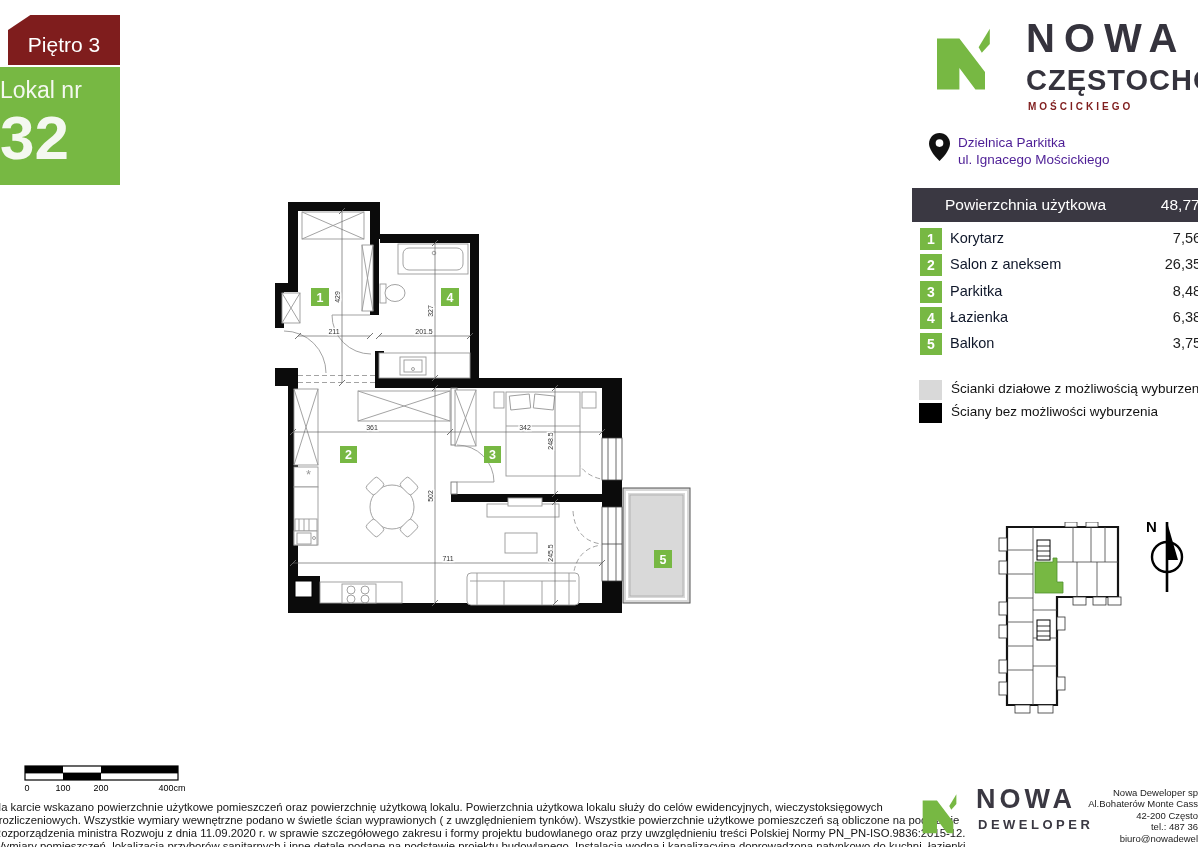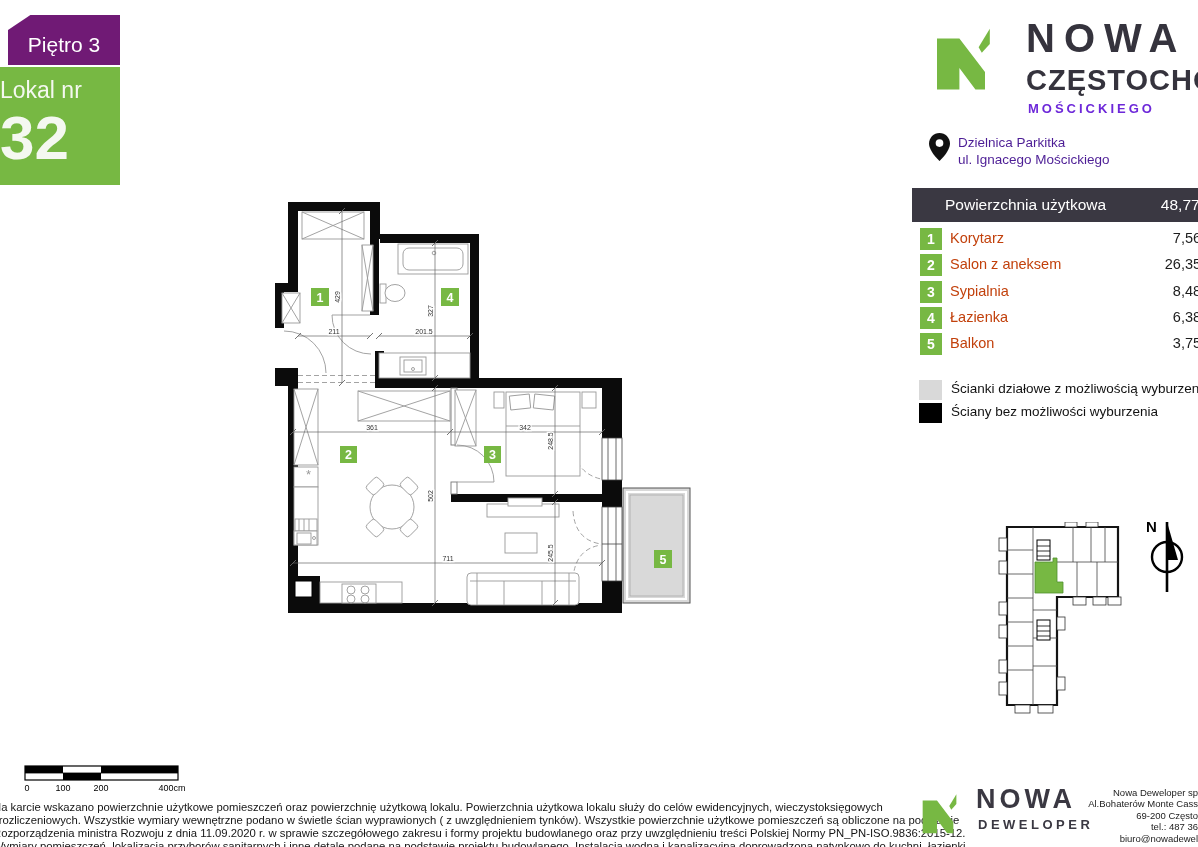--- a/index.html
+++ b/index.html
@@ -1,40 +1,40 @@
 <!DOCTYPE html>
 <html><head>
 <meta charset="utf-8">
 <style>
   html,body{margin:0;padding:0;width:1198px;height:847px;overflow:hidden;background:#fff;
     font-family:"Liberation Sans", sans-serif; position:relative;}
   .abs{position:absolute;}
   
-  .floor-badge{left:8px;top:15px;width:112px;height:50px;background:#701a75;color:#fff;
+  .floor-badge{left:8px;top:15px;width:112px;height:50px;background:#7f1d1d;color:#fff;
     clip-path:polygon(0 30%,20% 0,100% 0,100% 100%,0 100%);
     display:flex;align-items:flex-end;justify-content:center;font-size:21px;padding-bottom:8px;box-sizing:border-box;}
   .unit-badge{left:0;top:67px;width:120px;height:118px;background:#77b843;color:#f4f8f0;text-align:left;}
   .unit-badge .lbl{font-size:23px;margin-top:10px;}
   .unit-badge .num{font-size:62px;font-weight:bold;line-height:64px;margin-top:2px;}
   
   .brand-mark{left:925px;top:20px;}
   .brand1{left:1026px;top:16px;font-size:40px;font-weight:800;letter-spacing:9px;color:#35333d;white-space:nowrap;}
   .brand2{left:1026px;top:64px;font-size:29px;font-weight:800;letter-spacing:1px;color:#35333d;white-space:nowrap;}
-  .brand3{left:1028px;top:101px;font-size:13px;font-weight:700;letter-spacing:3px;color:#6d28d9;white-space:nowrap;}
+  .brand3{left:1028px;top:101px;font-size:10px;font-weight:700;letter-spacing:3px;color:#7f1d1d;white-space:nowrap;}
   .pin{left:929px;top:132px;}
   .loc{left:958px;top:134px;font-size:13.5px;line-height:17px;color:#4c1d95;}
   
   .area-head{left:912px;top:188px;width:340px;height:34px;background:#3a3842;color:#fff;
     display:flex;align-items:center;box-sizing:border-box;padding-left:33px;padding-right:30px;font-size:15.5px;}
   .area-head .val{margin-left:auto;text-align:right;}
   .area-rows{left:912px;top:226px;width:340px;}
   .arow{position:relative;height:26.3px;}
   .arow .b{position:absolute;left:8px;top:2px;width:22px;height:22px;background:#77b843;color:#fff;
     font-size:14px;font-weight:bold;display:flex;align-items:center;justify-content:center;}
-  .arow .l{position:absolute;left:38px;top:4px;font-size:14.5px;color:#c2410c;white-space:nowrap;}
+  .arow .l{position:absolute;left:38px;top:4px;font-size:14.5px;color:#0f172a;white-space:nowrap;}
   .arow .v{position:absolute;right:30px;top:4px;font-size:14.5px;color:#1c1c1c;white-space:nowrap;}
   
   .legend{left:911px;top:379px;}
   .litem{position:relative;height:23px;}
   .litem .sw{position:absolute;left:8px;top:1px;width:23px;height:20px;}
   .sw-gray{background:#d9d9d9;}
   .sw-black{background:#000;}
   .litem .tx{position:absolute;left:40px;top:2px;font-size:13.5px;color:#111;white-space:nowrap;}
   
   .disc{left:-7px;top:801px;width:874px;color:#151515;}
@@ -88,21 +88,21 @@
     <span class="l">Korytarz</span>
     <span class="v">7,56 m²</span>
   </div>
   <div class="arow">
     <span class="b">2</span>
     <span class="l">Salon z aneksem</span>
     <span class="v">26,35 m²</span>
   </div>
   <div class="arow">
     <span class="b">3</span>
-    <span class="l">Sypialnia</span>
+    <span class="l">Parkitka</span>
     <span class="v">8,48 m²</span>
   </div>
   <div class="arow">
     <span class="b">4</span>
     <span class="l">Łazienka</span>
     <span class="v">6,38 m²</span>
   </div>
   <div class="arow">
     <span class="b">5</span>
     <span class="l">Balkon</span>
@@ -349,16 +349,16 @@
 
 <svg class="abs f-mark" width="46" height="62" viewBox="0 0 90 95">
   <path d="M15,23 H43 L75,65 V87 H63 L43,60 V87 H15 Z" fill="#77b843"></path>
   <path d="M67,34 L81,11 L81,30 L71,41 Z" fill="#77b843"></path>
 </svg>
 <div class="abs f-brand1">NOWA</div>
 <div class="abs f-brand2">DEWELOPER</div>
 <div class="abs f-contact">
   <div>Nowa Deweloper sp</div>
   <div>Al.Bohaterów Monte Cass</div>
-  <div>69-200 Często</div>
+  <div>42-200 Często</div>
   <div>tel.: 487 36</div>
   <div>biuro@nowadewel</div>
 </div>
 
 </body></html>

